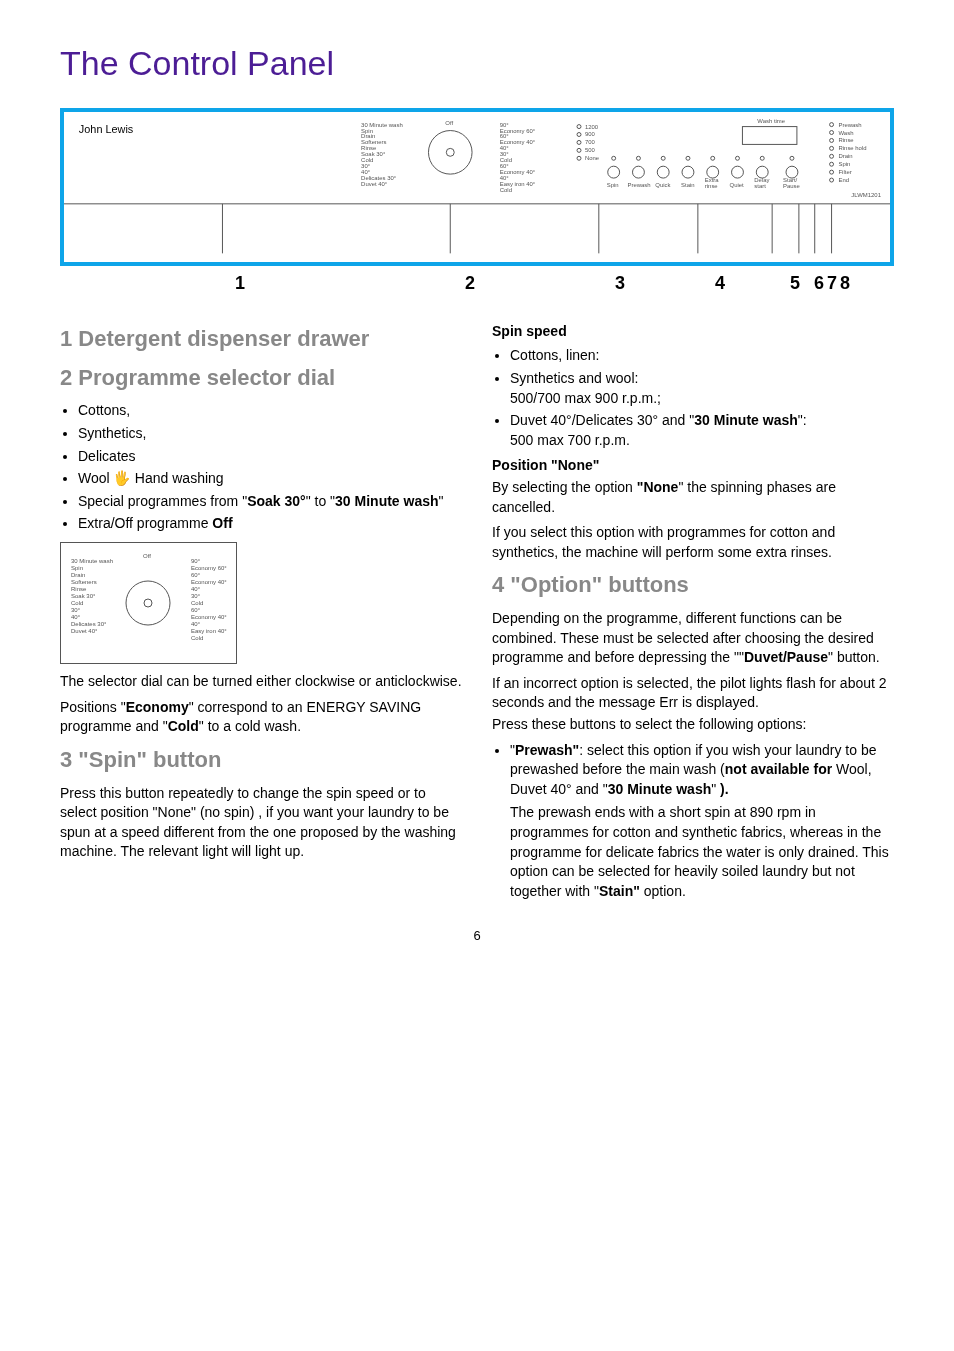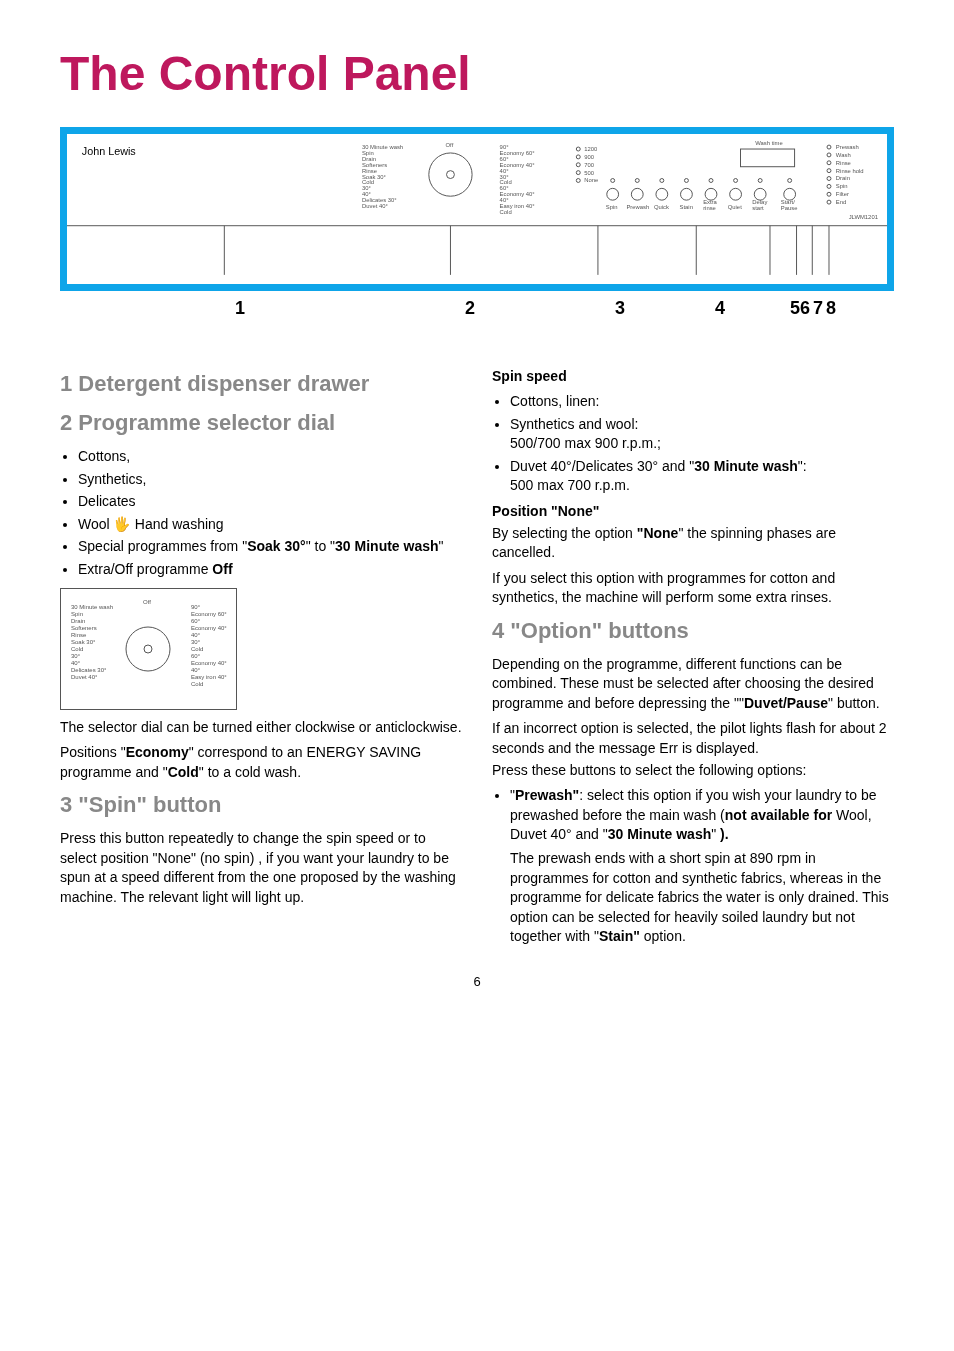--- a/index.html
+++ b/index.html
@@ -6,44 +6,43 @@
     margin: 0;
     padding: 40px 60px;
     font-family: Arial, Helvetica, sans-serif;
     font-size: 14px;
     line-height: 1.4;
     color: #000;
     width: 954px;
     box-sizing: border-box;
   }
   h1.page-title {
-    font-size: 48px;
-    font-weight: bold;
-    color: #be185d;
+    font-size: 34px;
+    font-weight: normal;
+    color: #4c1d95;
     margin: 0 0 20px 0;
   }
   .panel-diagram {
-    border: 7px solid #0ea5e9;
+    border: 4px solid #0ea5e9;
     height: 150px;
     position: relative;
     margin-bottom: 5px;
   }
   .numbers {
     display: flex;
     font-size: 18px;
     font-weight: bold;
     margin-bottom: 20px;
   }
   .columns {
     display: flex;
     gap: 30px;
   }
   .col {
     flex: 1;
-    margin-top: 20px;
   }
   h2.section {
     color: #888;
     font-size: 22px;
     font-weight: bold;
     margin: 8px 0 8px 0;
   }
   ul {
     margin: 5px 0;
     padding-left: 18px;
@@ -185,21 +184,21 @@
     <line x1="758" y1="92" x2="758" y2="142" stroke="#555"></line>
     <line x1="775" y1="92" x2="775" y2="142" stroke="#555"></line>
   </svg>
 </div>
 <div class="numbers">
   <span style="width:185px;text-align:right">1</span>
   <span style="width:230px;text-align:right">2</span>
   <span style="width:150px;text-align:right">3</span>
   <span style="width:100px;text-align:right">4</span>
   <span style="width:75px;text-align:right">5</span>
-  <span style="width:53px;text-align:left;letter-spacing:3px">678</span>
+  <span style="width:53px;text-align:right;letter-spacing:3px">678</span>
 </div>
 
 <div class="columns">
   <div class="col">
     <h2 class="section">1 Detergent dispenser drawer</h2>
 
     <h2 class="section">2 Programme selector dial</h2>
     <ul>
       <li>Cottons,</li>
       <li>Synthetics,</li>

